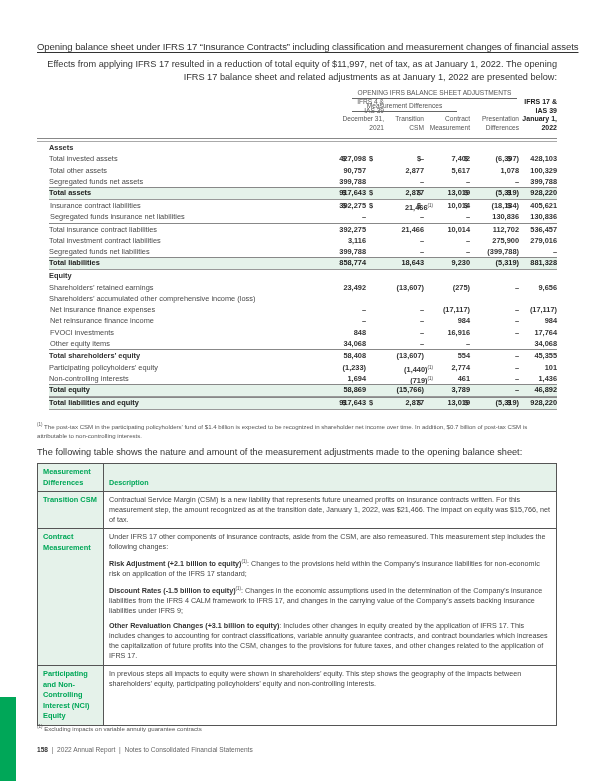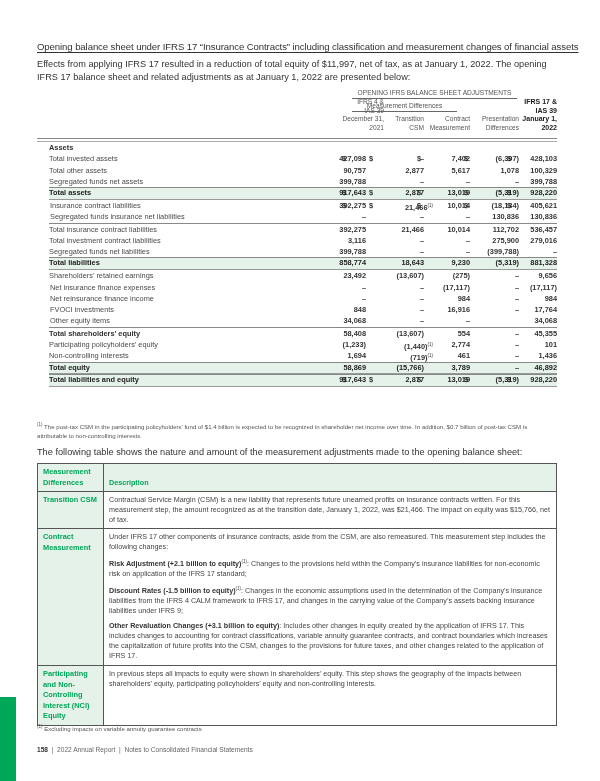--- a/index.html
+++ b/index.html
@@ -6,21 +6,21 @@
   body {
     width: 600px; height: 781px; background: #ffffff; position: relative; overflow: hidden;
     font-family: "Liberation Sans", sans-serif; color: #3a3a3a;
   }
   .green-tab { position: absolute; left: 0; top: 697px; width: 16px; height: 84px; background: #00a758; }
   .page { position: absolute; left: 37px; top: 0; width: 520px; }
   .title {
     position: absolute; top: 41px; left: 0; font-size: 9.6px; color: #333;
     text-decoration: underline; text-underline-offset: 2px; white-space: nowrap; letter-spacing: -0.1px;
   }
-  .intro { position: absolute; top: 58px; left: 0; width: 520px; font-size: 9.2px; line-height: 12.5px; color: #333; }
+  .intro { position: absolute; top: 58px; left: 0; width: 520px; font-size: 9.2px; line-height: 12.5px; color: #333; text-align: right; }
 
   
   .bs { position: absolute; top: 88px; left: 0; width: 520px; }
   .hdr { position: relative; height: 50px; font-size: 6.6px; color: #555; }
   .hdr .c { position: absolute; text-align: right; line-height: 8.5px; }
   .hdr .group { position: absolute; left: 315px; width: 165px; top: 1px; text-align: center; border-bottom: 0.8px solid #666; padding-bottom: 2px; }
   .hdr .sub { position: absolute; left: 315px; width: 105px; top: 14px; text-align: center; border-bottom: 0.8px solid #666; padding-bottom: 2px; }
   .hdr .bold { font-weight: bold; color: #222; font-size: 7px; }
   .hdr-rule { height: 2px; border-top: 1.2px solid #888; border-bottom: 0.6px solid #aaa; }
 
@@ -189,27 +189,43 @@
           <span class="v v4">–</span>
         </div>
         <div class="row total">
           <span class="lab">Total liabilities</span>
           <span class="v v0">858,774</span>
           <span class="v v1">18,643</span>
           <span class="v v2">9,230</span>
           <span class="v v3">(5,319)</span>
           <span class="v v4">881,328</span>
         </div>
+        <div class="row section">
+          <span class="lab">Equity</span>
+          <span class="v v0"></span>
+          <span class="v v1"></span>
+          <span class="v v2"></span>
+          <span class="v v3"></span>
+          <span class="v v4"></span>
+        </div>
         <div class="row">
           <span class="lab">Shareholders’ retained earnings</span>
           <span class="v v0">23,492</span>
           <span class="v v1">(13,607)</span>
           <span class="v v2">(275)</span>
           <span class="v v3">–</span>
           <span class="v v4">9,656</span>
+        </div>
+        <div class="row">
+          <span class="lab">Shareholders’ accumulated other comprehensive income (loss)</span>
+          <span class="v v0"></span>
+          <span class="v v1"></span>
+          <span class="v v2"></span>
+          <span class="v v3"></span>
+          <span class="v v4"></span>
         </div>
         <div class="row indent">
           <span class="lab">Net insurance finance expenses</span>
           <span class="v v0">–</span>
           <span class="v v1">–</span>
           <span class="v v2">(17,117)</span>
           <span class="v v3">–</span>
           <span class="v v4">(17,117)</span>
         </div>
         <div class="row indent">

